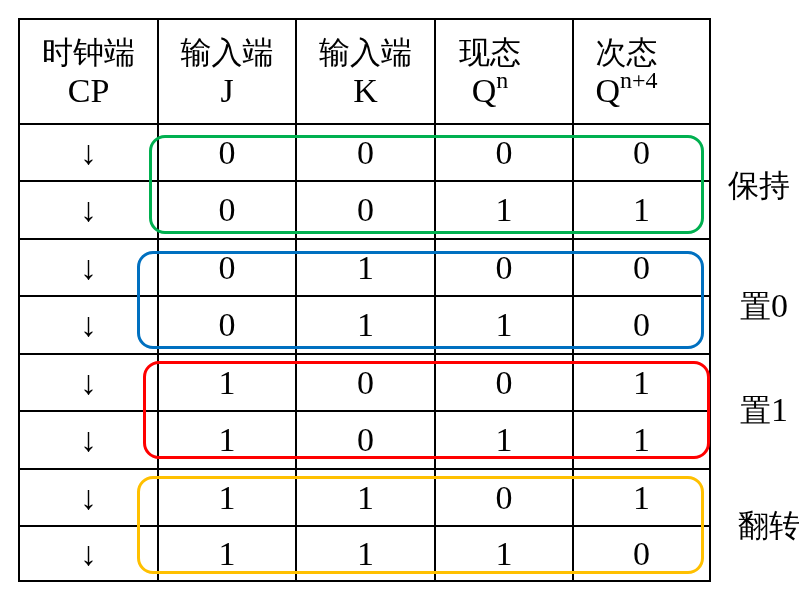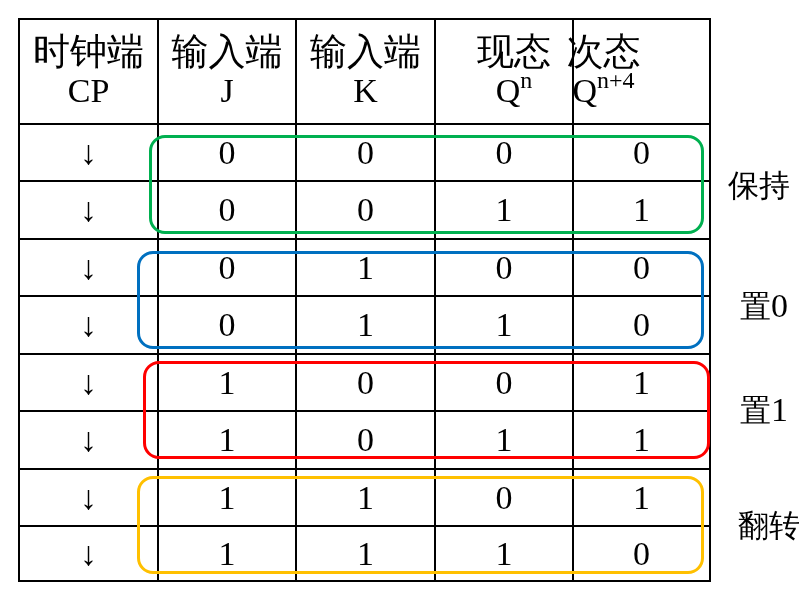--- a/index.html
+++ b/index.html
@@ -3,21 +3,21 @@
   <meta charset="utf-8">
   <style>
     html, body { margin: 0; padding: 0; background: #ffffff; }
     body { width: 807px; height: 593px; position: relative; overflow: hidden;
            font-family: "Liberation Serif", "DejaVu Serif", serif; color: #000; }
     .tbl { position: absolute; left: 18px; top: 18px; width: 693px; height: 564px; }
     .hline { position: absolute; left: 0; width: 693px; height: 2px; background: #000; }
     .vline { position: absolute; top: 0; height: 564px; width: 2px; background: #000; }
     .hcell { position: absolute; top: 2px; height: 103px; display: flex; flex-direction: column;
              align-items: center; justify-content: center; text-align: center; }
-    .hcn { font-family: "DejaVu Sans", sans-serif; font-size: 37px; line-height: 38px; }
+    .hcn { font-family: "DejaVu Sans", sans-serif; font-size: 31px; line-height: 38px; }
     .hsym { font-size: 34px; line-height: 40px; }
     .hsym sup { font-size: 24px; vertical-align: 14px; line-height: 0; }
     .cell { position: absolute; display: flex; align-items: center; justify-content: center;
             font-size: 34px; }
     .group { position: absolute; border-width: 3px; border-style: solid; border-radius: 16px;
              box-sizing: border-box; }
     .glabel { position: absolute; left: 728px; font-family: "DejaVu Sans", sans-serif; font-size: 31px;
               white-space: nowrap; }
     .glabel .num { font-family: "Liberation Serif", serif; font-size: 34px; }
   </style>
@@ -49,25 +49,25 @@
     <div class="hsym"><span>CP</span><sup></sup></div>
   </div>
   <div class="hcell" style="left:141px;width:136px">
     <div class="hcn">输入端</div>
     <div class="hsym"><span>J</span><sup></sup></div>
   </div>
   <div class="hcell" style="left:279px;width:137px">
     <div class="hcn">输入端</div>
     <div class="hsym"><span>K</span><sup></sup></div>
   </div>
-  <div class="hcell" style="left:428px;width:136px">
+  <div class="hcell" style="left:404px;width:136px">
     <div class="hcn">现态</div>
     <div class="hsym"><span>Q</span><sup>n</sup></div>
   </div>
-  <div class="hcell" style="left:524px;width:123px">
+  <div class="hcell" style="left:547px;width:123px">
     <div class="hcn">次态</div>
     <div class="hsym"><span>Q</span><sup>n+4</sup></div>
   </div>
 
   <div id="body-cells">
       <div class="cell" style="left: 2px; width: 137px; top: 107px; height: 55px;">↓</div>
       <div class="cell" style="left: 141px; width: 136px; top: 107px; height: 55px;">0</div>
       <div class="cell" style="left: 279px; width: 137px; top: 107px; height: 55px;">0</div>
       <div class="cell" style="left: 418px; width: 136px; top: 107px; height: 55px;">0</div>
       <div class="cell" style="left: 556px; width: 135px; top: 107px; height: 55px;">0</div>

